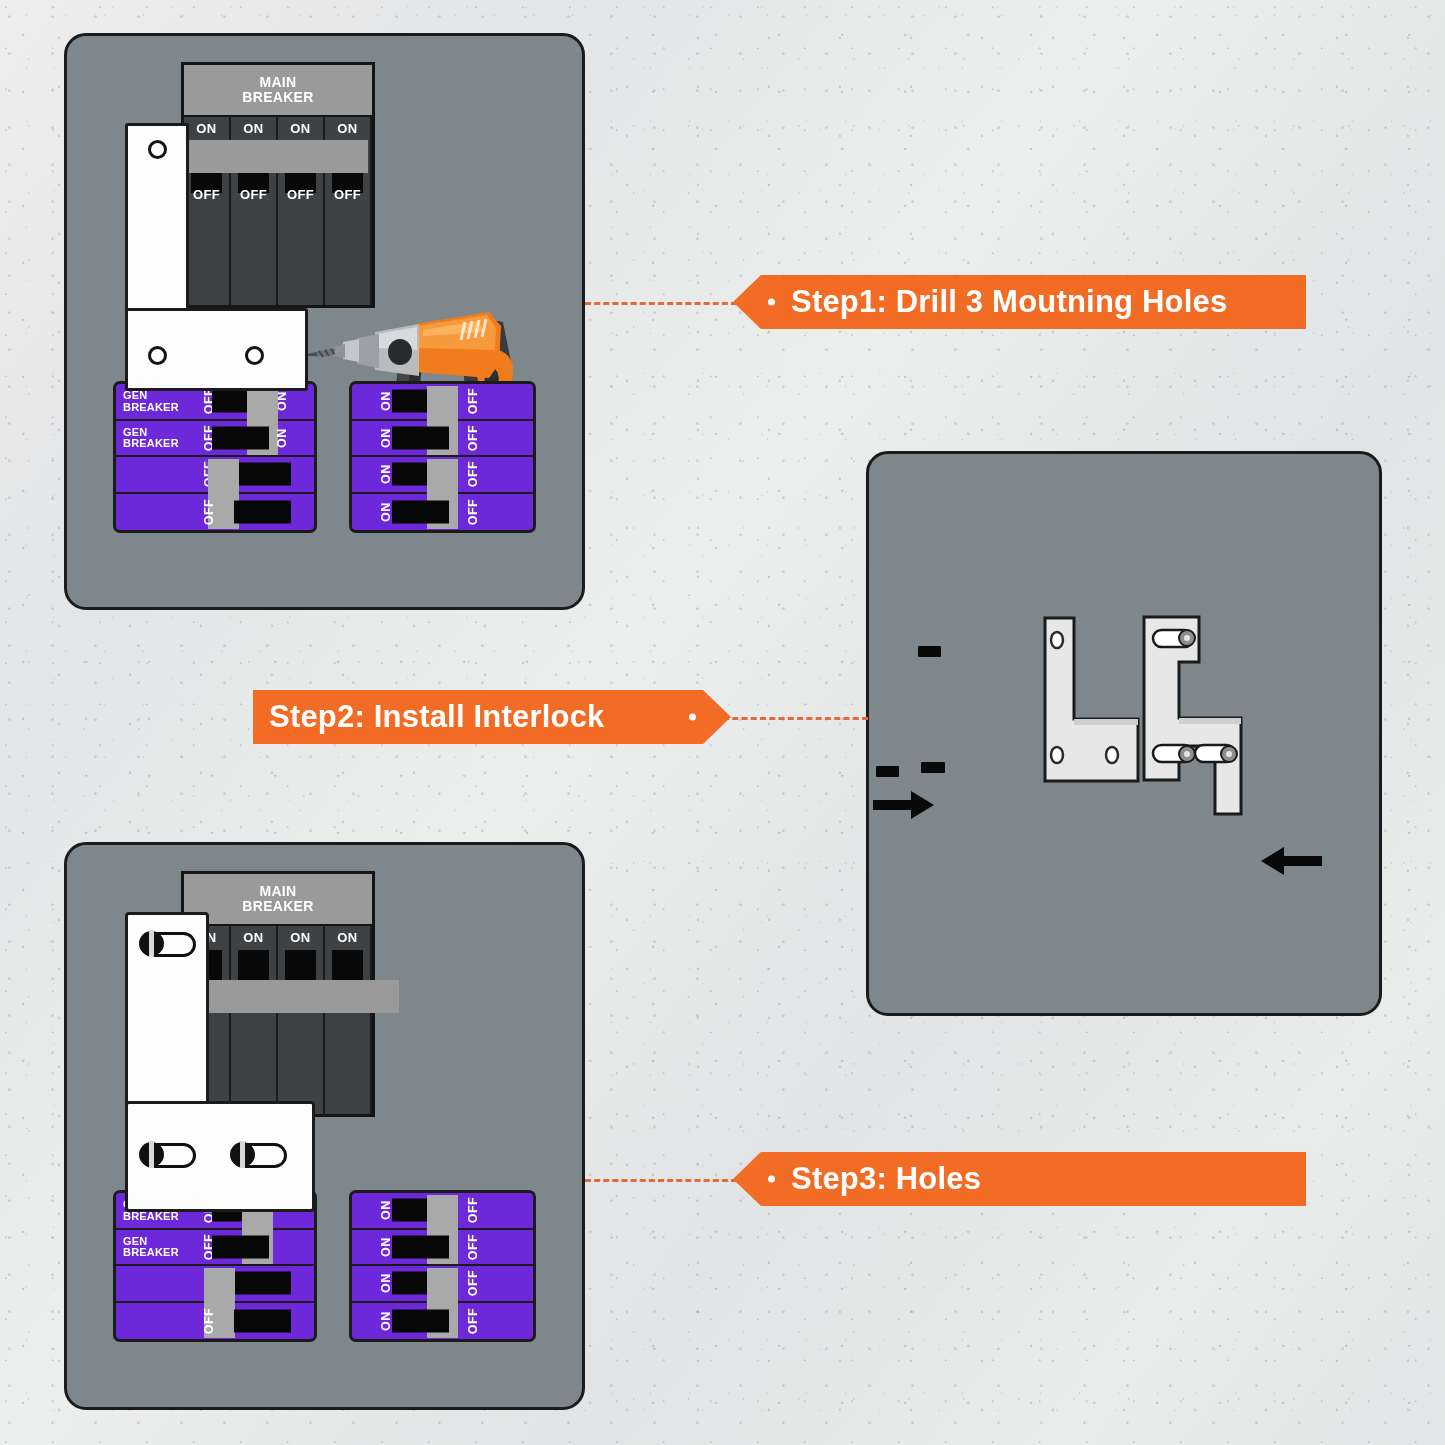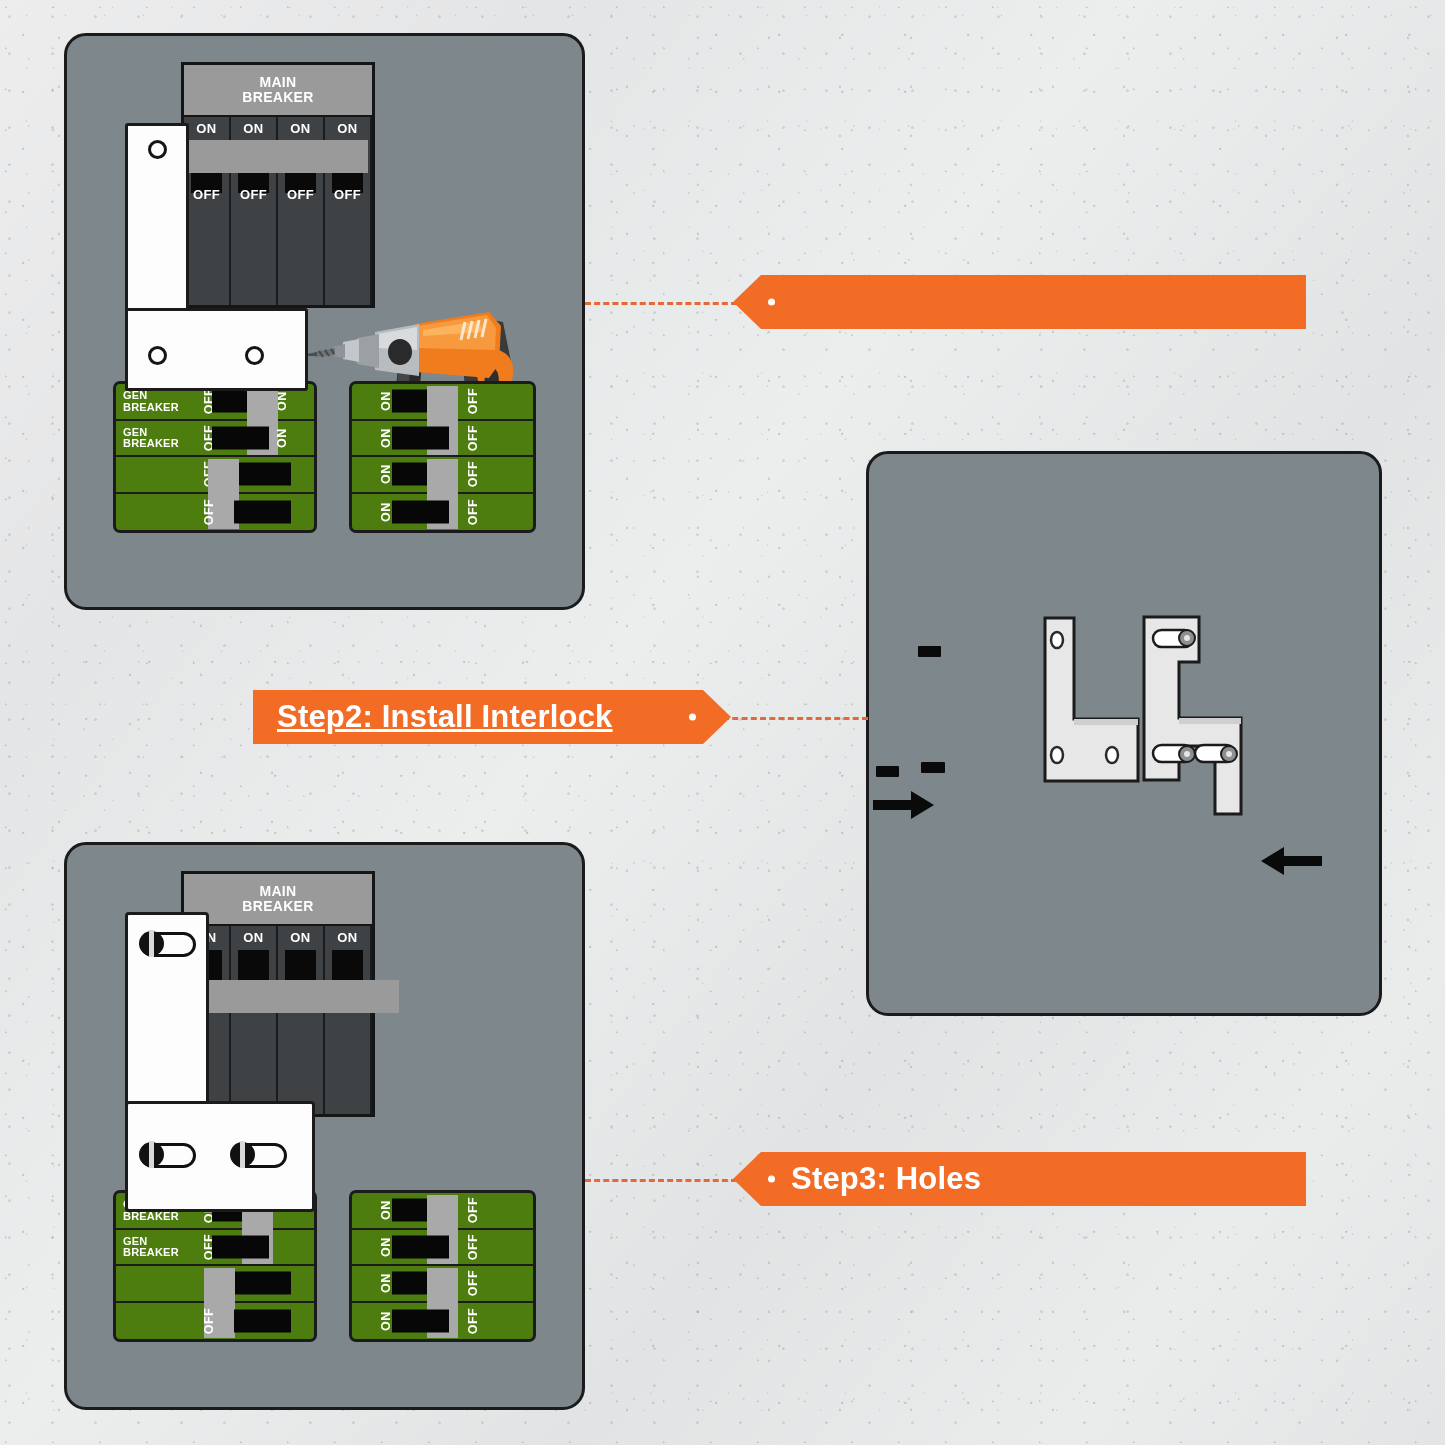--- a/index.html
+++ b/index.html
@@ -60,21 +60,21 @@
   }
   .mb-on  { top: 4px; }
   .mb-off { top: 70px; }
   .mb-blk { position:absolute; left: 16%; right: 16%; height: 32px; background:#090909; }
   .mb-bar {
     position: absolute; background: #9a9a9a;
     left: 4px; right: 4px; height: 33px;
   }
 
   
-  .bank { position: absolute; background: #4d7c0f; border: 3px solid #1b1b1b; border-radius: 7px; }
+  .bank { position: absolute; background: #6d28d9; border: 3px solid #1b1b1b; border-radius: 7px; }
   .brow { position: relative; height: 25%; border-bottom: 2px solid #1b1b1b; }
   .brow:last-child { border-bottom: none; }
   .gen-label {
     position:absolute; left: 7px; top: 50%; transform: translateY(-50%);
     color:#fff; font-weight: bold; font-size: 11px; line-height: 1.03;
     letter-spacing:.2px;
   }
   .vlabel {
     position: absolute; top: 50%;
     color: #fff; font-weight: bold; font-size: 12.5px; letter-spacing: .5px;
@@ -125,22 +125,21 @@
   .tip-dot {
     position: absolute; width: 7px; height: 7px; border-radius: 50%;
     background: #ffffff; top: 50%; transform: translateY(-50%); z-index: 3;
   }
   .arrow-left {
     clip-path: polygon(28px 0, 100% 0, 100% 100%, 28px 100%, 0 50%);
     padding-left: 58px;
   }
   .arrow-right {
     clip-path: polygon(0 0, calc(100% - 28px) 0, 100% 50%, calc(100% - 28px) 100%, 0 100%);
-    padding-left: 24px;
-    text-decoration: underline;
+    padding-left: 16px;
   }
   .dashline {
     position: absolute; height: 0;
     border-top: 3px dashed #e2693a;
   }
 </style>
 </head>
 <body>
 
 <div class="panel" id="panel-step1">
@@ -416,20 +415,21 @@
       <span class="vlabel rot" style="left:24px;">ON</span>
       <span class="vlabel rot" style="left:108px;">OFF</span>
       <div class="slot" style="left:40px; width:57px;"></div>
     </div>
   </div>
 </div>
 
 <div class="dashline" style="left:585px; top:302px; width:152px;"></div>
 <div class="step-label arrow-left" style="left:733px; top:275px; width:573px;">
   <span class="tip-dot" style="left:35px;"></span>
+  <span class="txt">Step1: Drill 3 Moutning Holes</span>
 </div>
 
 <div class="dashline" style="left:723px; top:717px; width:145px;"></div>
 <div class="step-label arrow-right" style="left:253px; top:690px; width:478px;">
   <span class="tip-dot" style="right:35px;"></span>
   <span class="txt">Step2: Install Interlock</span>
 </div>
 
 <div class="dashline" style="left:585px; top:1179px; width:152px;"></div>
 <div class="step-label arrow-left" style="left:733px; top:1152px; width:573px;">

